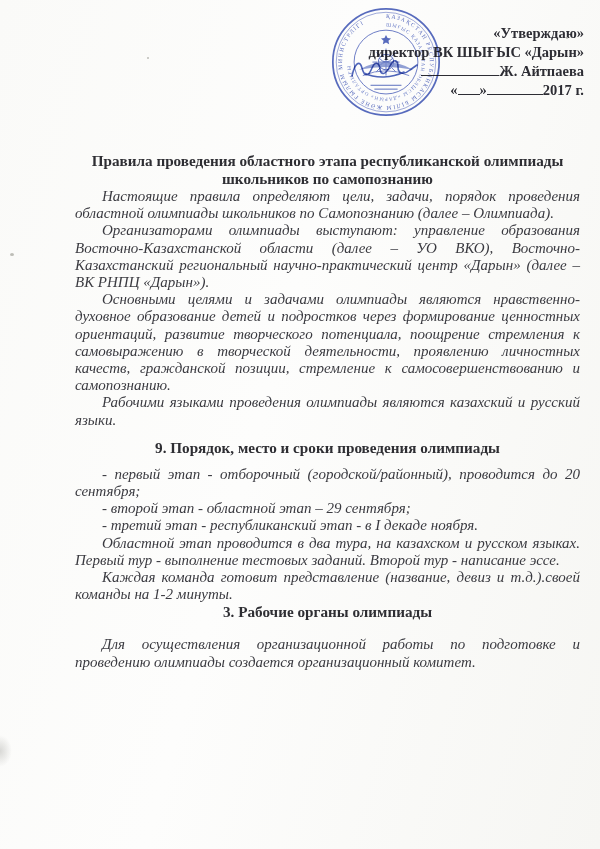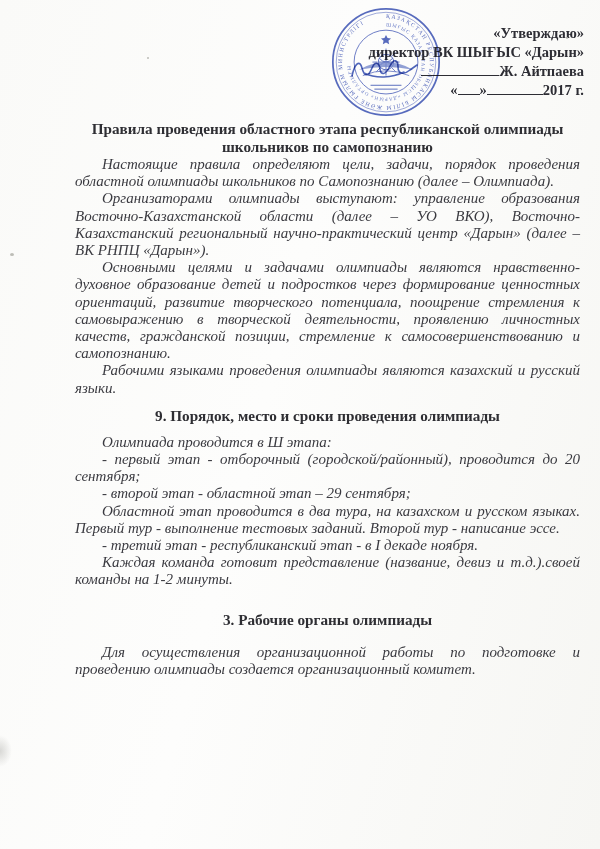--- a/index.html
+++ b/index.html
@@ -28,29 +28,29 @@
     pointer-events:none;
   }
   .signature {
     position:absolute; left:346px; top:54px; width:90px; height:30px;
     mix-blend-mode:multiply; opacity:.9;
   }
   
   .doc { position:absolute; top:120px; left:75px; width:505px; }
   .title {
     font-weight:bold; text-align:center;
-    font-size:15.2px; line-height:18px; color:#2e2e33;
+    font-size:15.2px; line-height:18px; color:#2e2e33;margin-top:32px;
   }
   .heading {
     font-weight:bold; text-align:center;
     font-size:15.2px; line-height:17px; color:#2e2e33;
   }
   .s1 .heading { margin:18px 0 6px 0; }
   .s2 .heading { margin:10px 0 10px 0; }
-  .s3 .heading { margin:22px 0 16px 0; }
+  .s3 .heading { margin:0 0 16px 0; }
   .doc p {
     margin:0; text-indent:27px; text-align:justify;
     font-size:15px; line-height:17.2px; color:#3a3a40;font-style:italic;
   }
   .p-gap { margin-top:32px !important; }
   
   .speck { position:absolute; background:#bdbdb7; border-radius:50%; }
   .sp1 { left:10px;  top:253px; width:4px; height:3px; }
   .sp2 { left:147px; top:57px;  width:2px; height:2px; }
   .sp3 { left:566px; top:37px;  width:2px; height:2px; }
@@ -117,25 +117,24 @@
 
     <div class="s1">
       <p>Настоящие правила определяют цели, задачи, порядок проведения областной олимпиады школьников по Самопознанию (далее – Олимпиада).</p>
       <p>Организаторами олимпиады выступают: управление образования Восточно-Казахстанской области (далее – УО ВКО), Восточно-Казахстанский региональный научно-практический центр «Дарын» (далее – ВК РНПЦ «Дарын»).</p>
       <p>Основными целями и задачами олимпиады являются нравственно-духовное образование детей и подростков через формирование ценностных ориентаций, развитие творческого потенциала, поощрение стремления к самовыражению в творческой деятельности, проявлению личностных качеств, гражданской позиции, стремление к самосовершенствованию и самопознанию.</p>
       <p>Рабочими языками проведения олимпиады являются казахский и русский языки.</p>
     </div>
 
     <div class="s2">
       <div class="heading">9. Порядок, место и сроки проведения олимпиады</div>
-      <p>Олимпиада проводится в Ш этапа:</p>
       <p>- первый этап - отборочный (городской/районный), проводится до 20 сентября;</p>
       <p>- второй этап - областной этап – 29 сентября;</p>
+      <p>- третий этап - республиканский этап - в I декаде ноября.</p>
       <p>Областной этап проводится в два тура, на казахском и русском языках. Первый тур - выполнение тестовых заданий. Второй тур - написание эссе.</p>
-      <p>- третий этап - республиканский этап - в I декаде ноября.</p>
       <p>Каждая команда готовит представление (название, девиз и т.д.).своей команды на 1-2 минуты.</p>
     </div>
 
     <div class="s3">
       <div class="heading">3. Рабочие органы олимпиады</div>
       <p>Для осуществления организационной работы по подготовке и проведению олимпиады создается организационный комитет.</p>
     </div>
   </div>
 
   <div class="speck sp1"></div>

